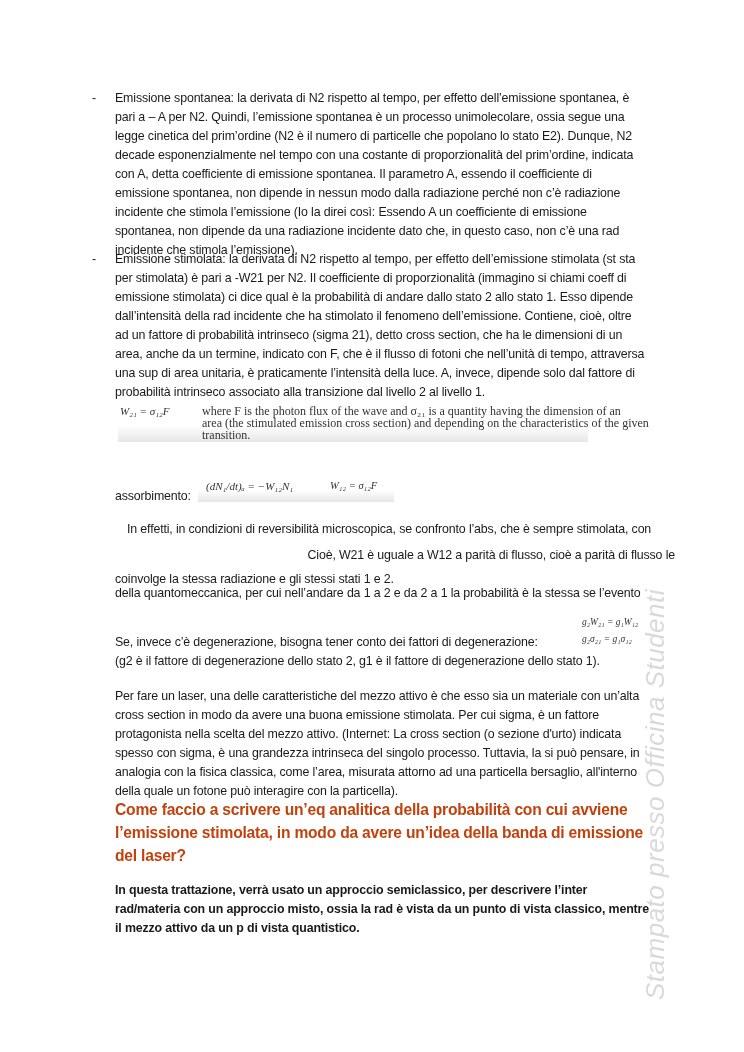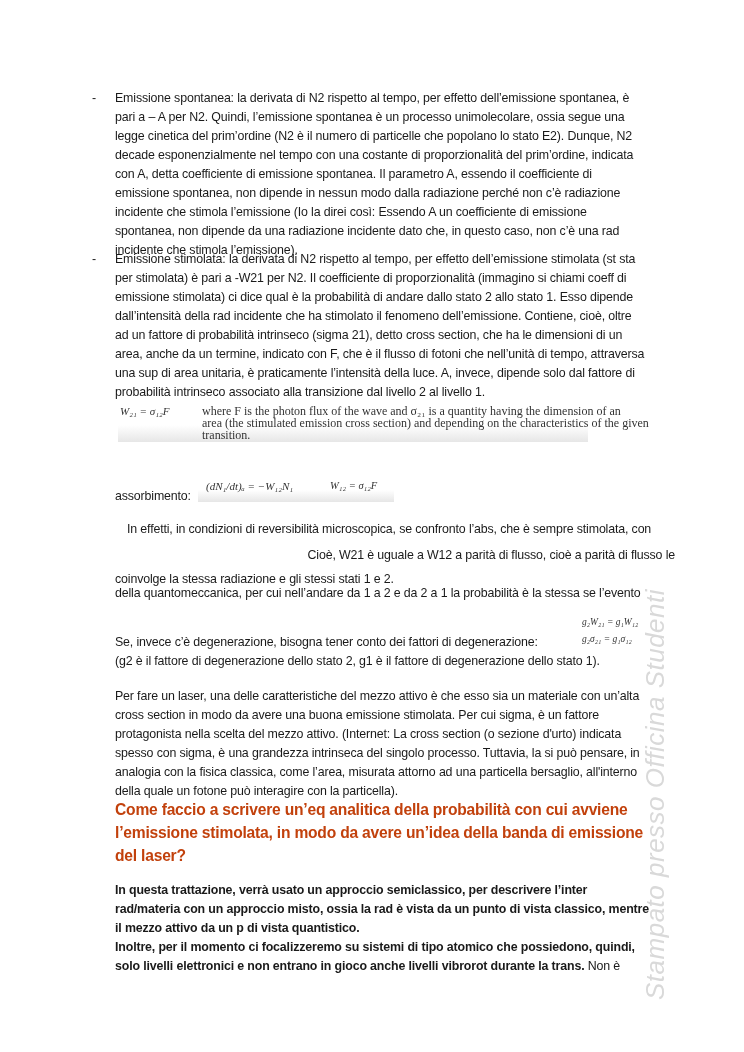--- a/index.html
+++ b/index.html
@@ -77,15 +77,14 @@
     <span class="serif-fig eq" style="left:0; top:19px; font-size:9.5px; white-space:nowrap;">g₂σ₂₁ = g₁σ₁₂</span>
   </div>
   <p class="txt" style="top:652px; width:560px; white-space:nowrap;">(g2 è il fattore di degenerazione dello stato 2, g1 è il fattore di degenerazione dello stato 1).</p>
 
   <p class="txt" style="top:687px; width:530px;">Per fare un laser, una delle caratteristiche del mezzo attivo è che esso sia un materiale con un’alta cross section in modo da avere una buona emissione stimolata. Per cui sigma, è un fattore protagonista nella scelta del mezzo attivo. (Internet: La cross section (o sezione d'urto) indicata spesso con sigma, è una grandezza intrinseca del singolo processo. Tuttavia, la si può pensare, in analogia con la fisica classica, come l’area, misurata attorno ad una particella bersaglio, all'interno della quale un fotone può interagire con la particella).</p>
 
   <p class="heading" style="top:798px;">Come faccio a scrivere un’eq analitica della probabilità con cui avviene l’emissione stimolata, in modo da avere un’idea della banda di emissione del laser?</p>
 
   <p class="txt bold" style="top:881px; width:535px;">In questa trattazione, verrà usato un approccio semiclassico, per descrivere l’inter rad/materia con un approccio misto, ossia la rad è vista da un punto di vista classico, mentre il mezzo attivo da un p di vista quantistico.</p>
 
-  <p class="txt" style="top:938px; width:535px;"><span class="bold">Inoltre, per il momento ci focalizzeremo su sistemi di tipo atomico che possiedono, quindi, solo livelli elettronici e non entrano in gioco anche livelli vibrorot durante la trans.</span><span> Non è</span></p>
 
 </div>
 
 </body></html>

